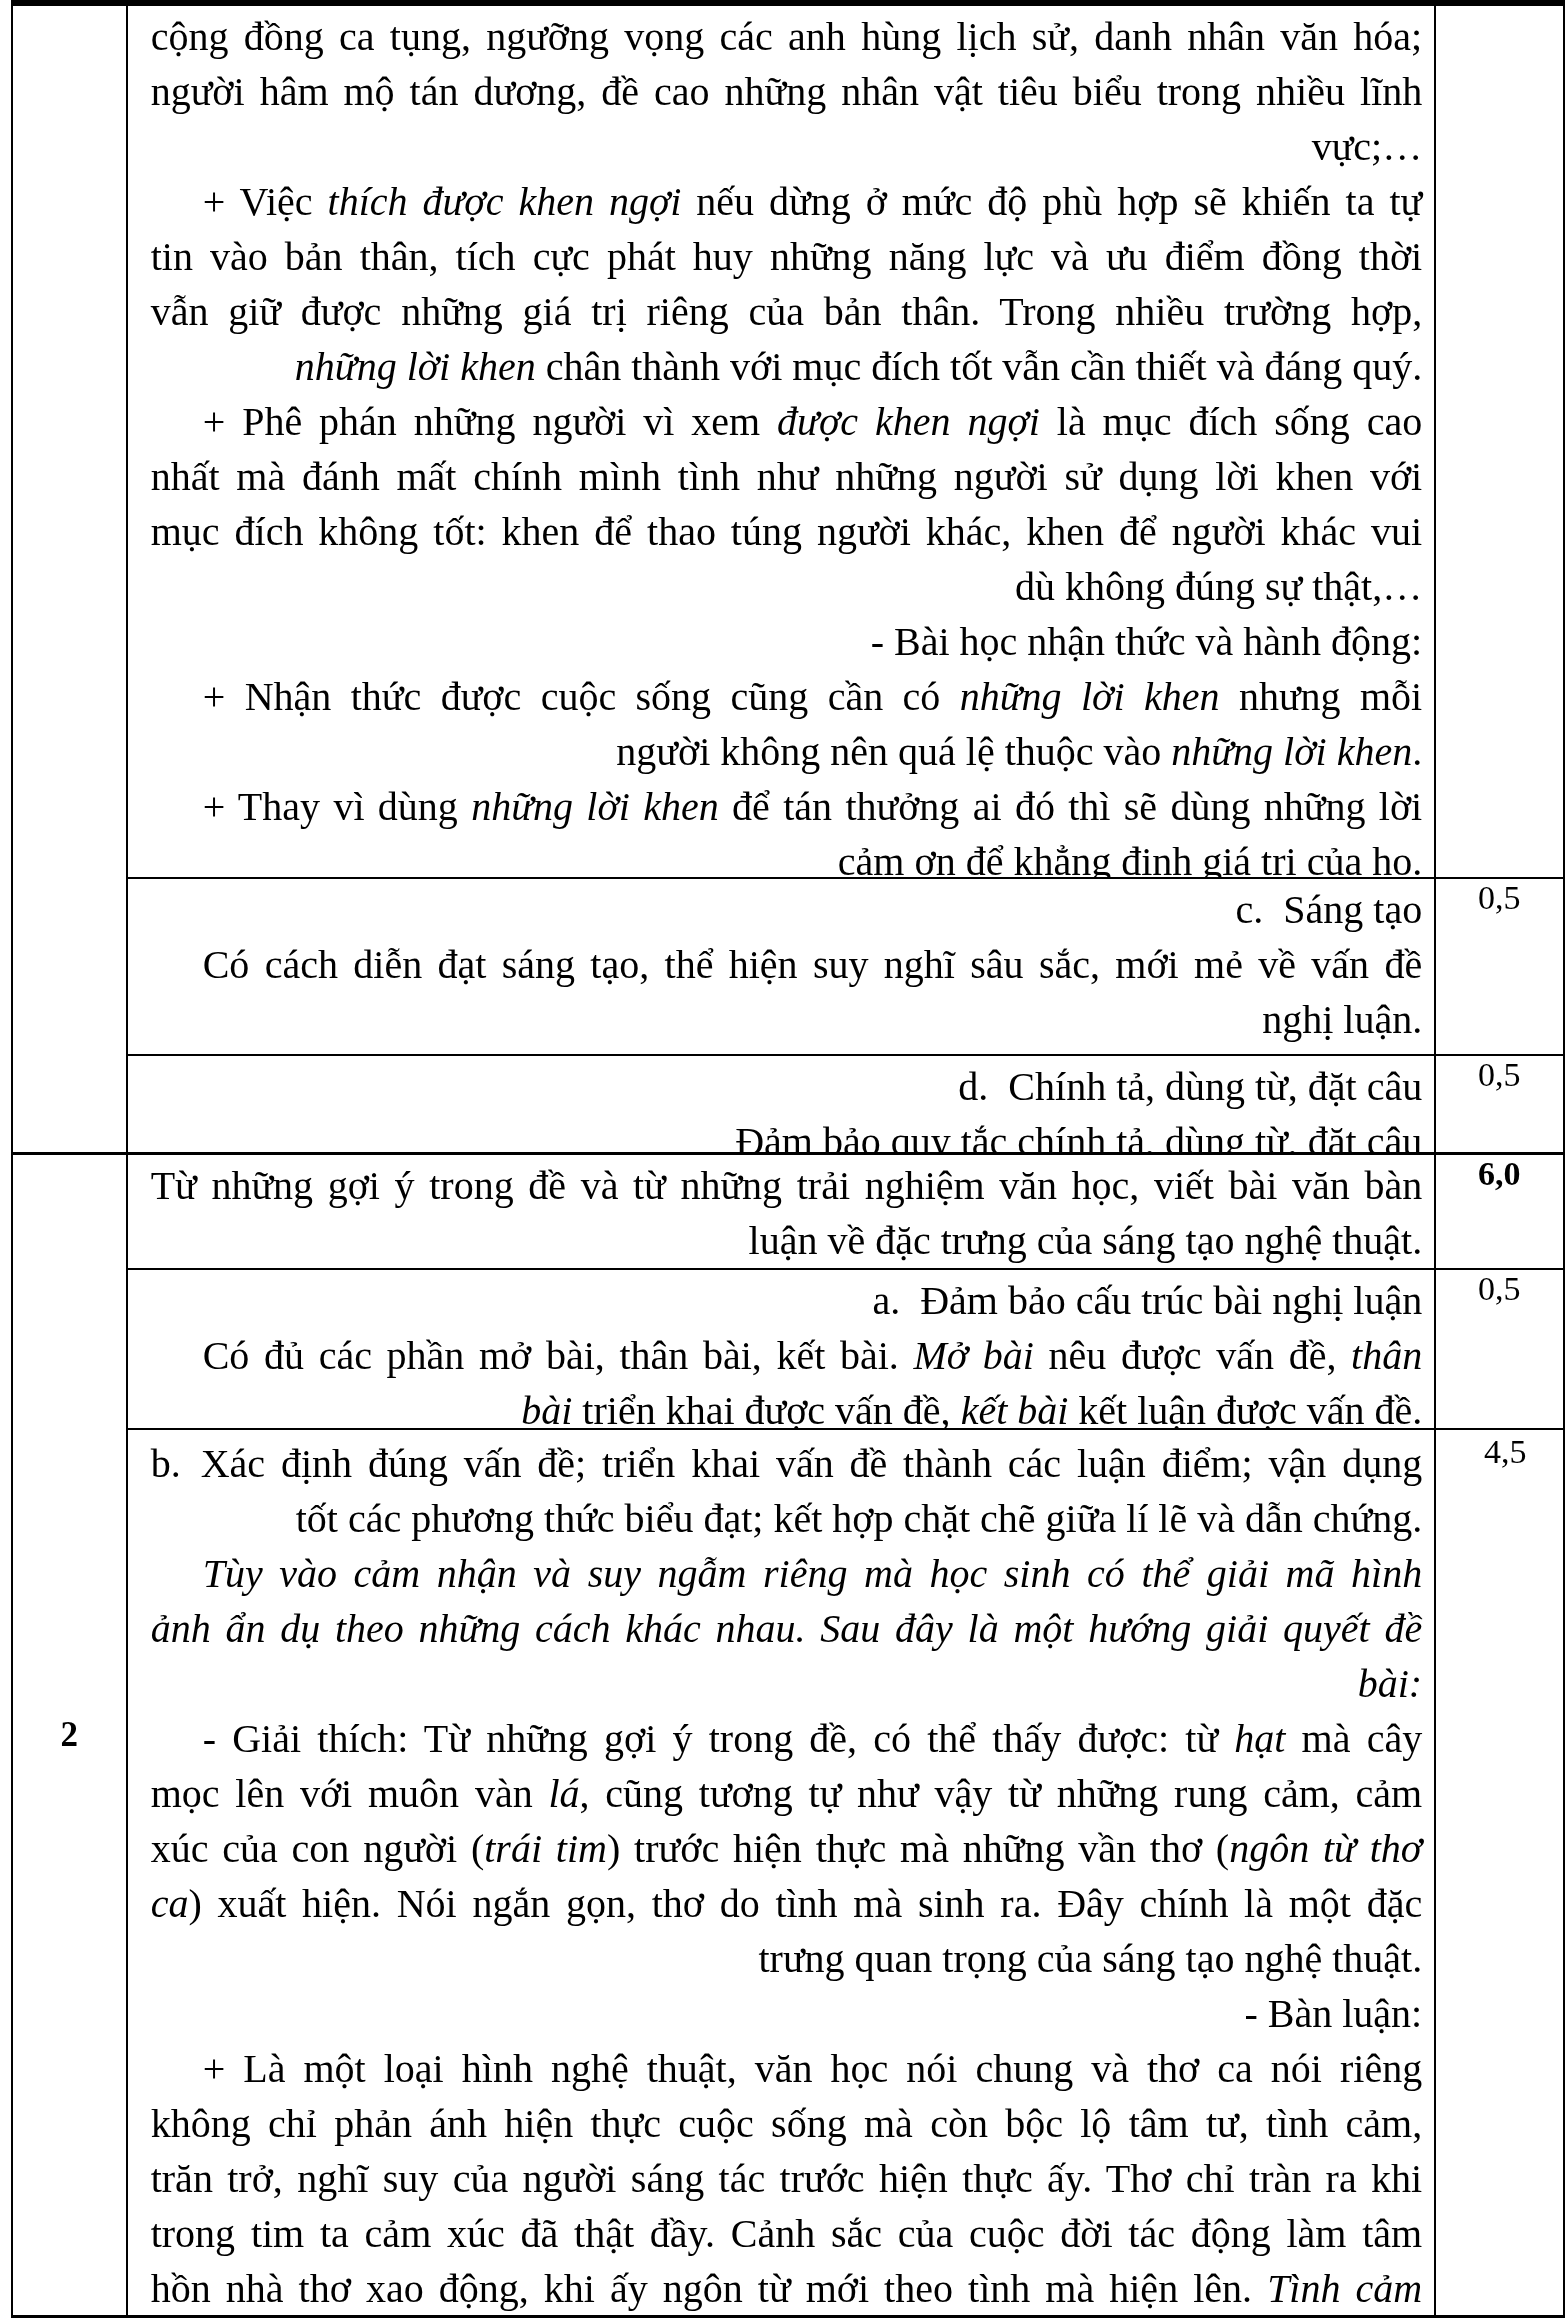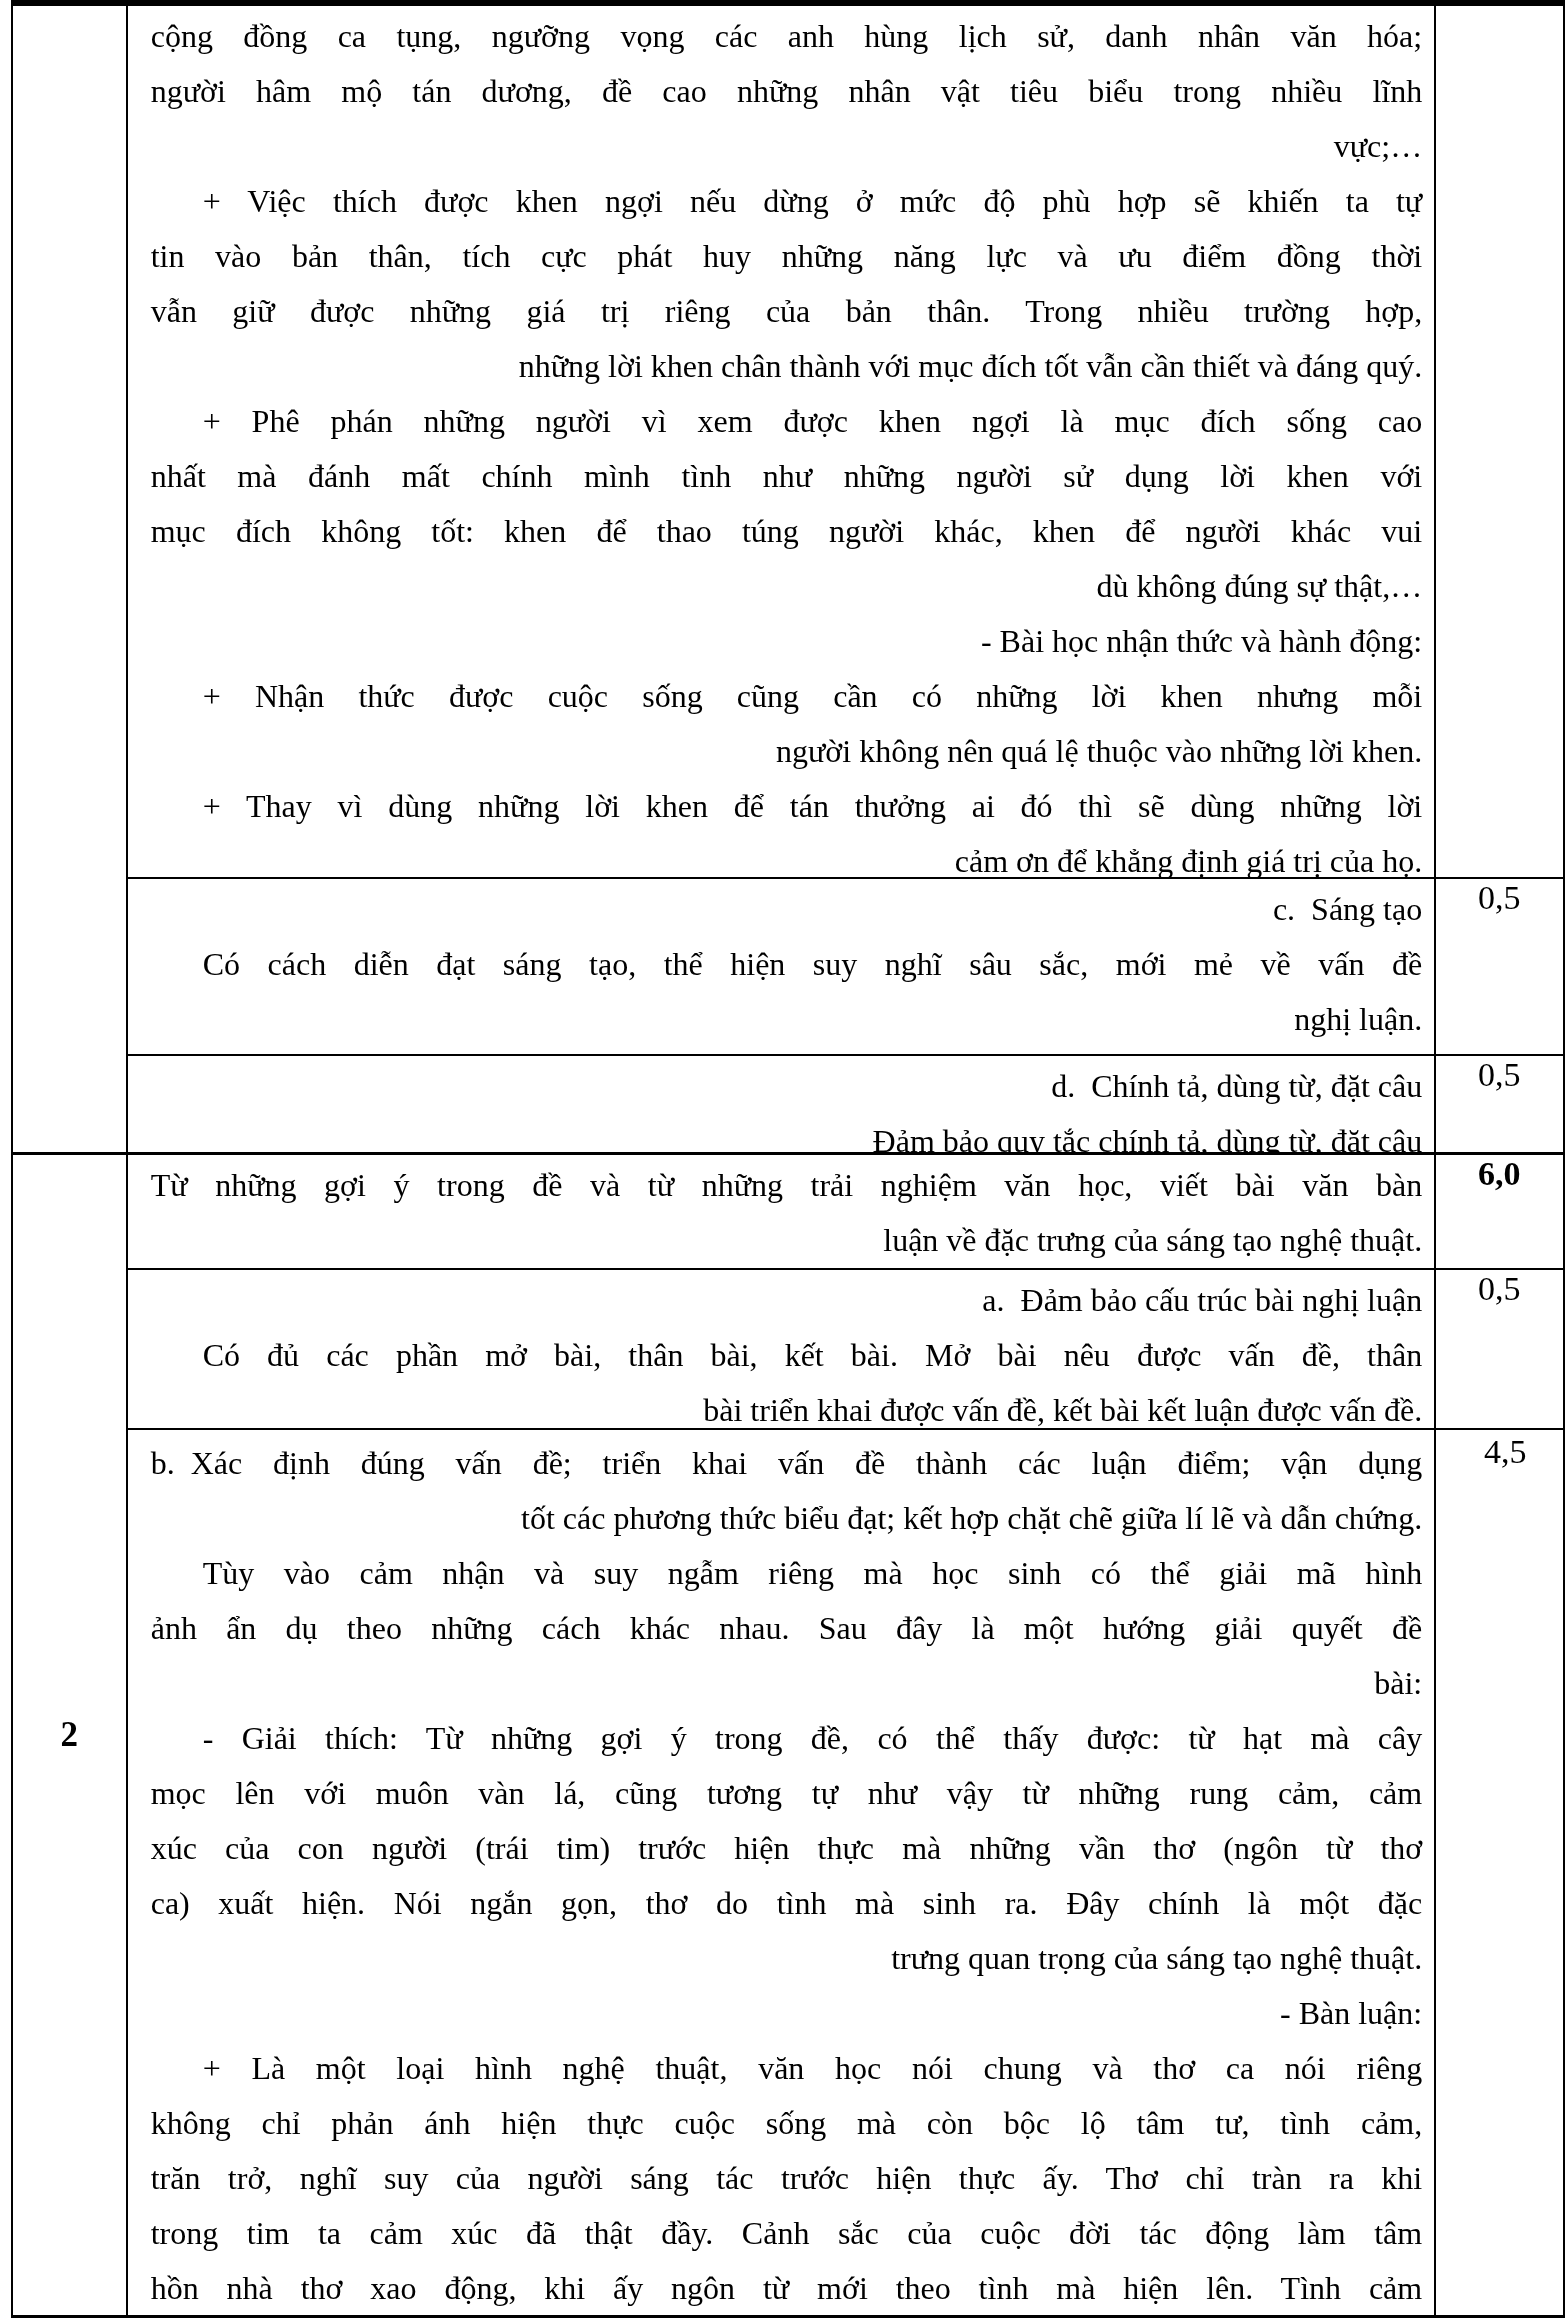--- a/index.html
+++ b/index.html
@@ -29,37 +29,37 @@
     border-right:2.3px solid #000;
     display:flex; align-items:center; justify-content:center;
     font-weight:bold; font-size:35px;
   }
   .num-q1 { grid-row:1 / 4; border-bottom:3.1px solid #000; }
   .num-q2 { grid-row:4 / 7; }
   .main-cell {
     grid-column:2;
     border-right:2.3px solid #000;
     padding:3.1px 11.5px 0 23px;
-    font-size:32px;
+    font-size:40px;
   }
   .score-cell {
     grid-column:3;
     display:flex; justify-content:center;
     font-size:34px;
   }
   .sub-border { border-bottom:2.3px solid #000; }
   .q-border   { border-bottom:3.1px solid #000; }
   .score-top  { align-items:flex-start; padding-top:3.1px;margin-left:12px; }
   .score-bold { font-weight:bold; }
   .b-main { padding-top:6.1px; }
 
   .ln { line-height:55px; white-space:normal; text-align:right; }
   .ln.just { text-align:justify; text-align-last:justify; }
   .ln.ind  { text-indent:52px; }
-  .it { }
+  .it { font-style:italic; }
 </style>
 </head>
 <body>
 
 <div class="page">
   <div class="rubric-table">
 
     <div class="cell num-cell num-q1">
       <span></span>
     </div>

